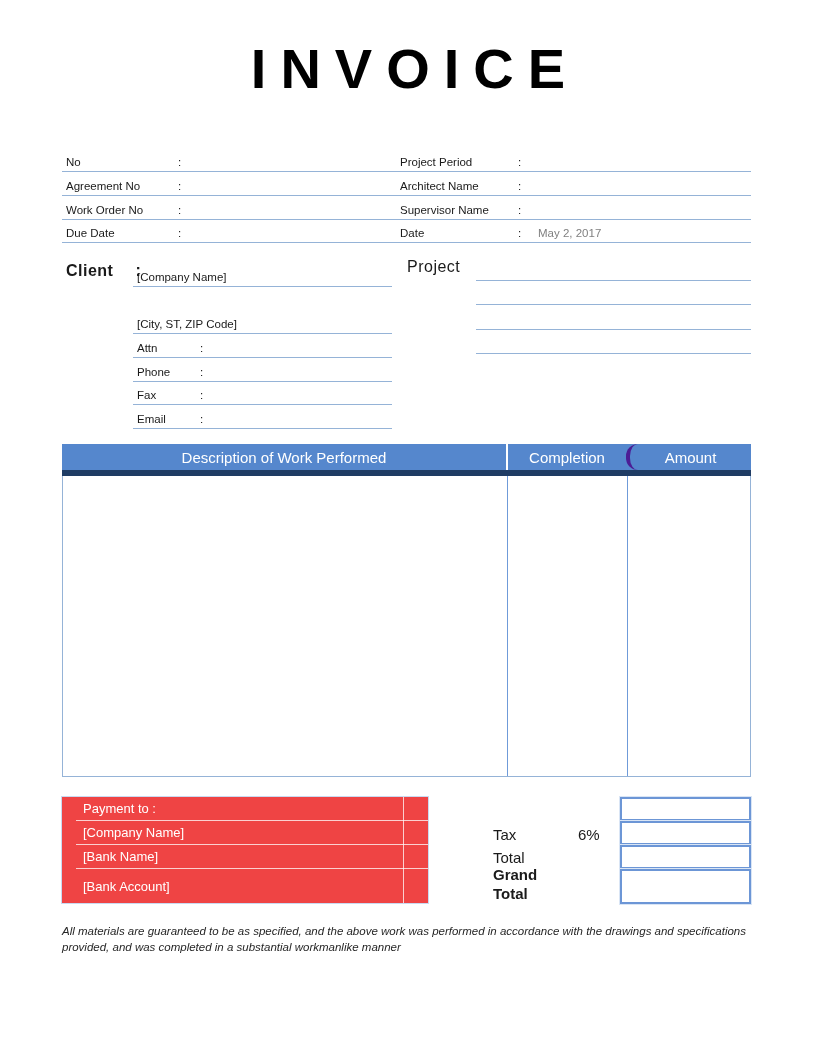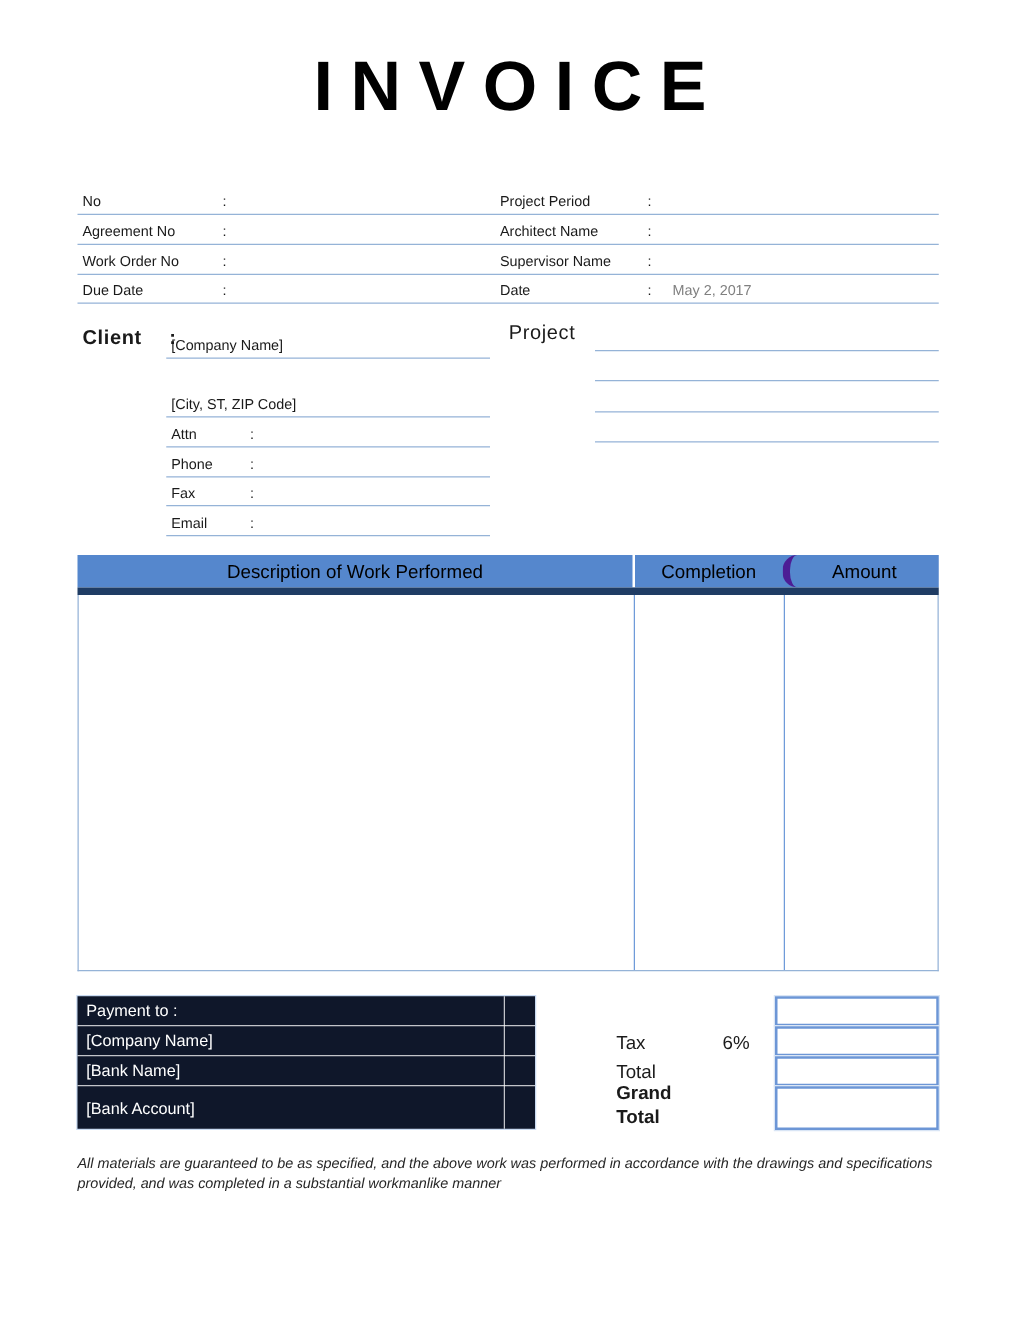--- a/index.html
+++ b/index.html
@@ -44,47 +44,47 @@
     position:absolute; left:407px; top:258px;
     font-size:16px; font-weight:normal; letter-spacing:0.5px;
   }
   .prow {
     position:absolute; left:476px; width:275px; height:23px;
     border-bottom:1px solid #95B3D7;
   }
   
   .table-header {
     position:absolute; left:62px; top:444px; width:689px; height:26px;
-    background:#5587CD; color:#000000; display:flex; font-size:15px;
+    background:#5587CD; color:#ffffff; display:flex; font-size:15px;
   }
   .th-cell { display:flex; align-items:center; justify-content:center; height:100%; }
   .th-desc { width:444px; }
   .th-comp { width:120px; border-left:2px solid #fff; }
-  .th-amt  { flex:1; border-left:6px solid #4c1d95;border-radius:12px; }
+  .th-amt  { flex:1; border-left:4px solid #4c1d95;border-radius:12px; }
   .navy-bar {
     position:absolute; left:62px; top:470px; width:689px; height:6px;
     background:#1F3C64;
   }
   .table-body {
     position:absolute; left:62px; top:476px; width:689px; height:301px;
     border-left:1px solid #95B3D7; border-right:1px solid #95B3D7;
     border-bottom:1px solid #95B3D7; background:#fff;
   }
   .col-div { position:absolute; top:0; bottom:0; width:1px; background:#6F9BD9; }
   .col-div.d1 { left:444px; }
   .col-div.d2 { left:564px; }
   .body-cell { position:absolute; top:0; bottom:0; }
   .bc-desc { left:0; width:444px; }
   .bc-comp { left:445px; width:119px; }
   .bc-amt  { left:565px; right:0; }
   
   .payment-box {
     position:absolute; left:62px; top:797px; width:366px; height:106px;
-    background:#0f172a; box-shadow:0 0 0 1px #C9DAF1;
-    color:#fff; font-size:13px;
+    background:#ef4444; box-shadow:0 0 0 1px #C9DAF1;
+    color:#fff; font-size:13px;padding-left:14px;
   }
   .pay-row {
     position:relative; height:24px; border-bottom:1px solid rgba(255,255,255,0.75);
     display:flex; align-items:center; padding-left:7px;
   }
   .pay-row.last { height:34px; border-bottom:none; }
   .pay-vline {
     position:absolute; left:341px; top:0; bottom:0; width:1px;
     background:rgba(255,255,255,0.75);
   }

